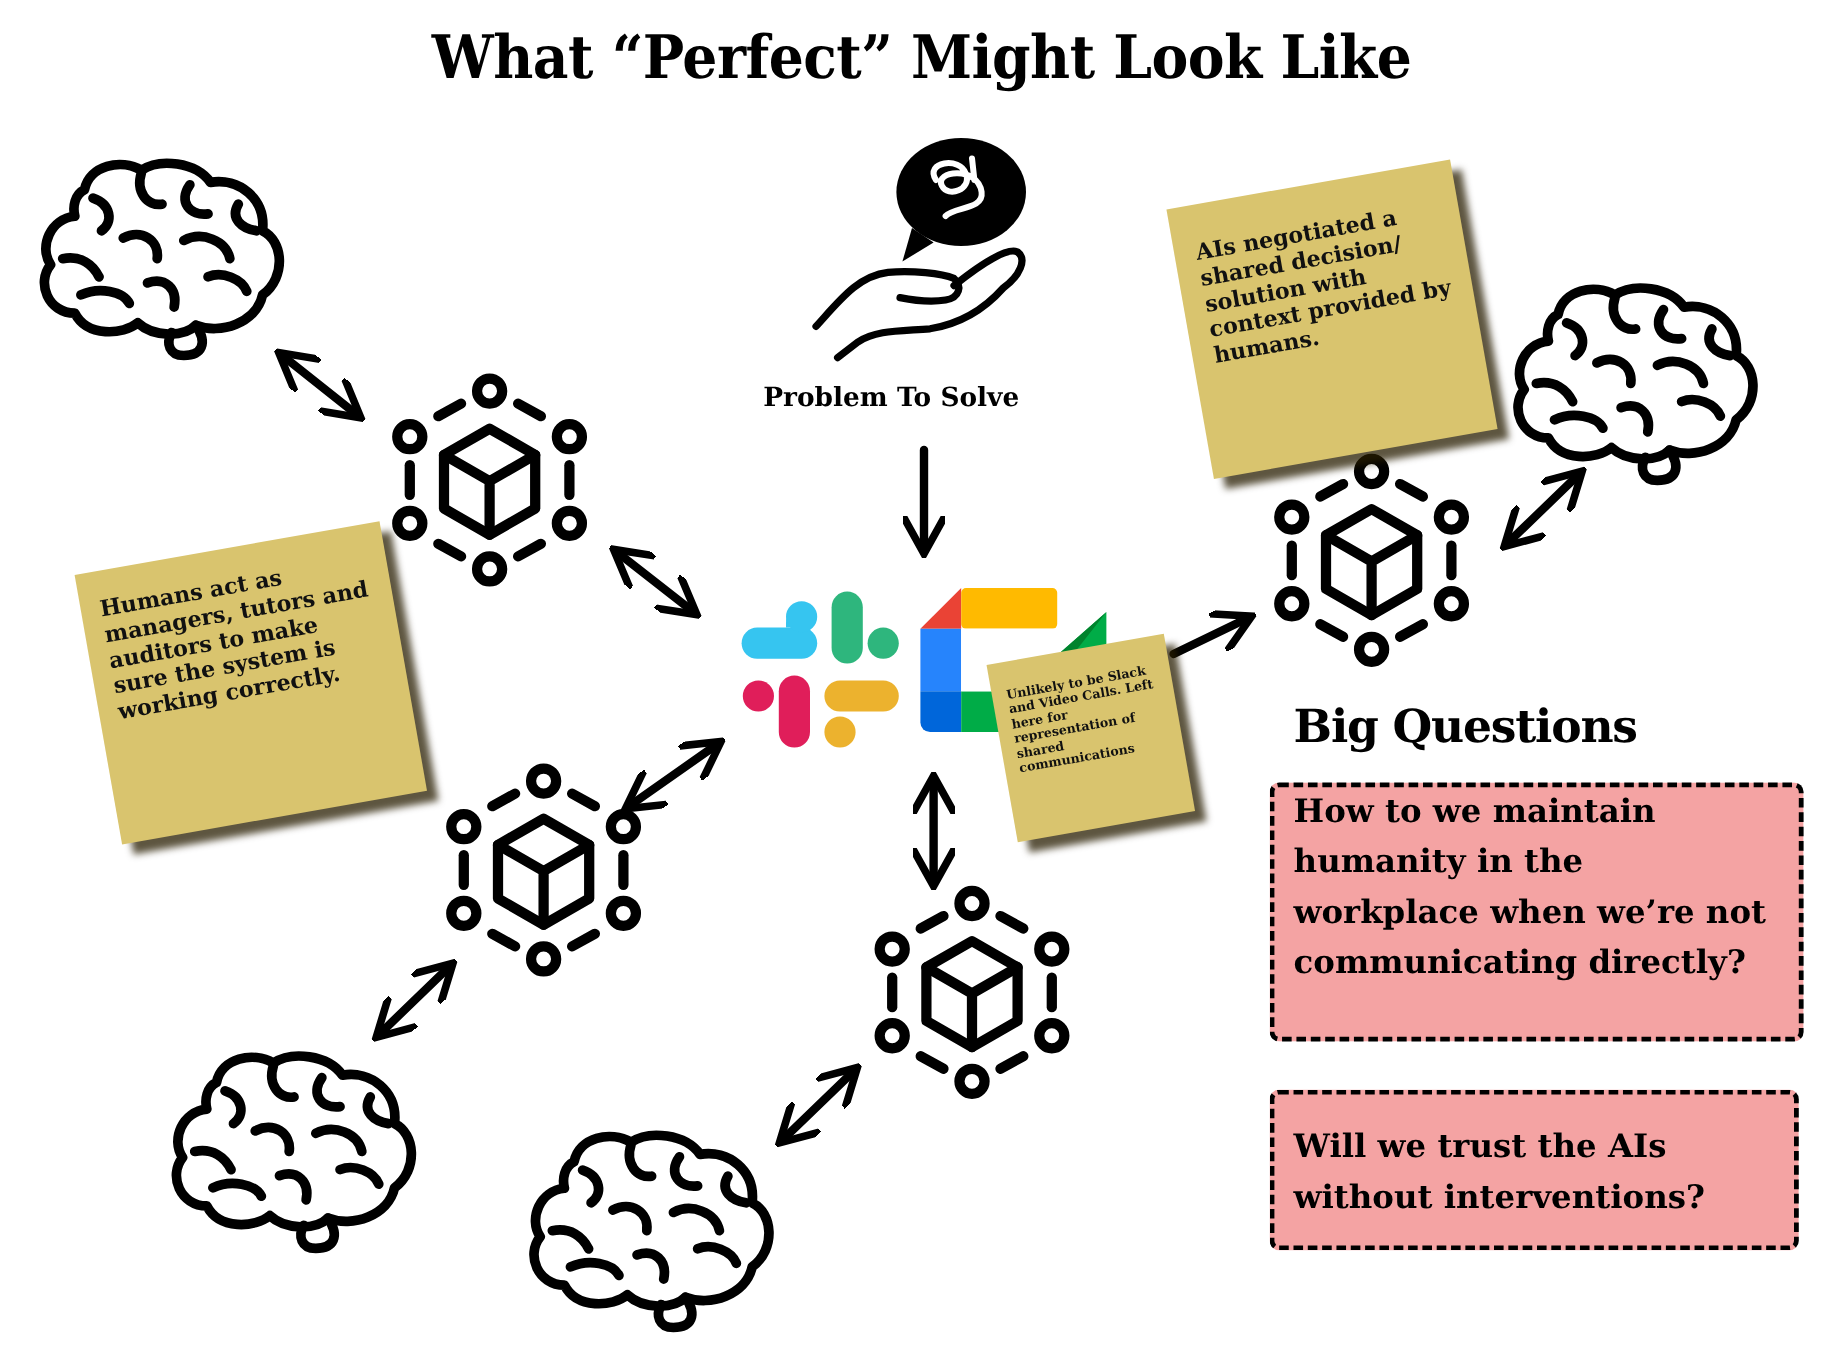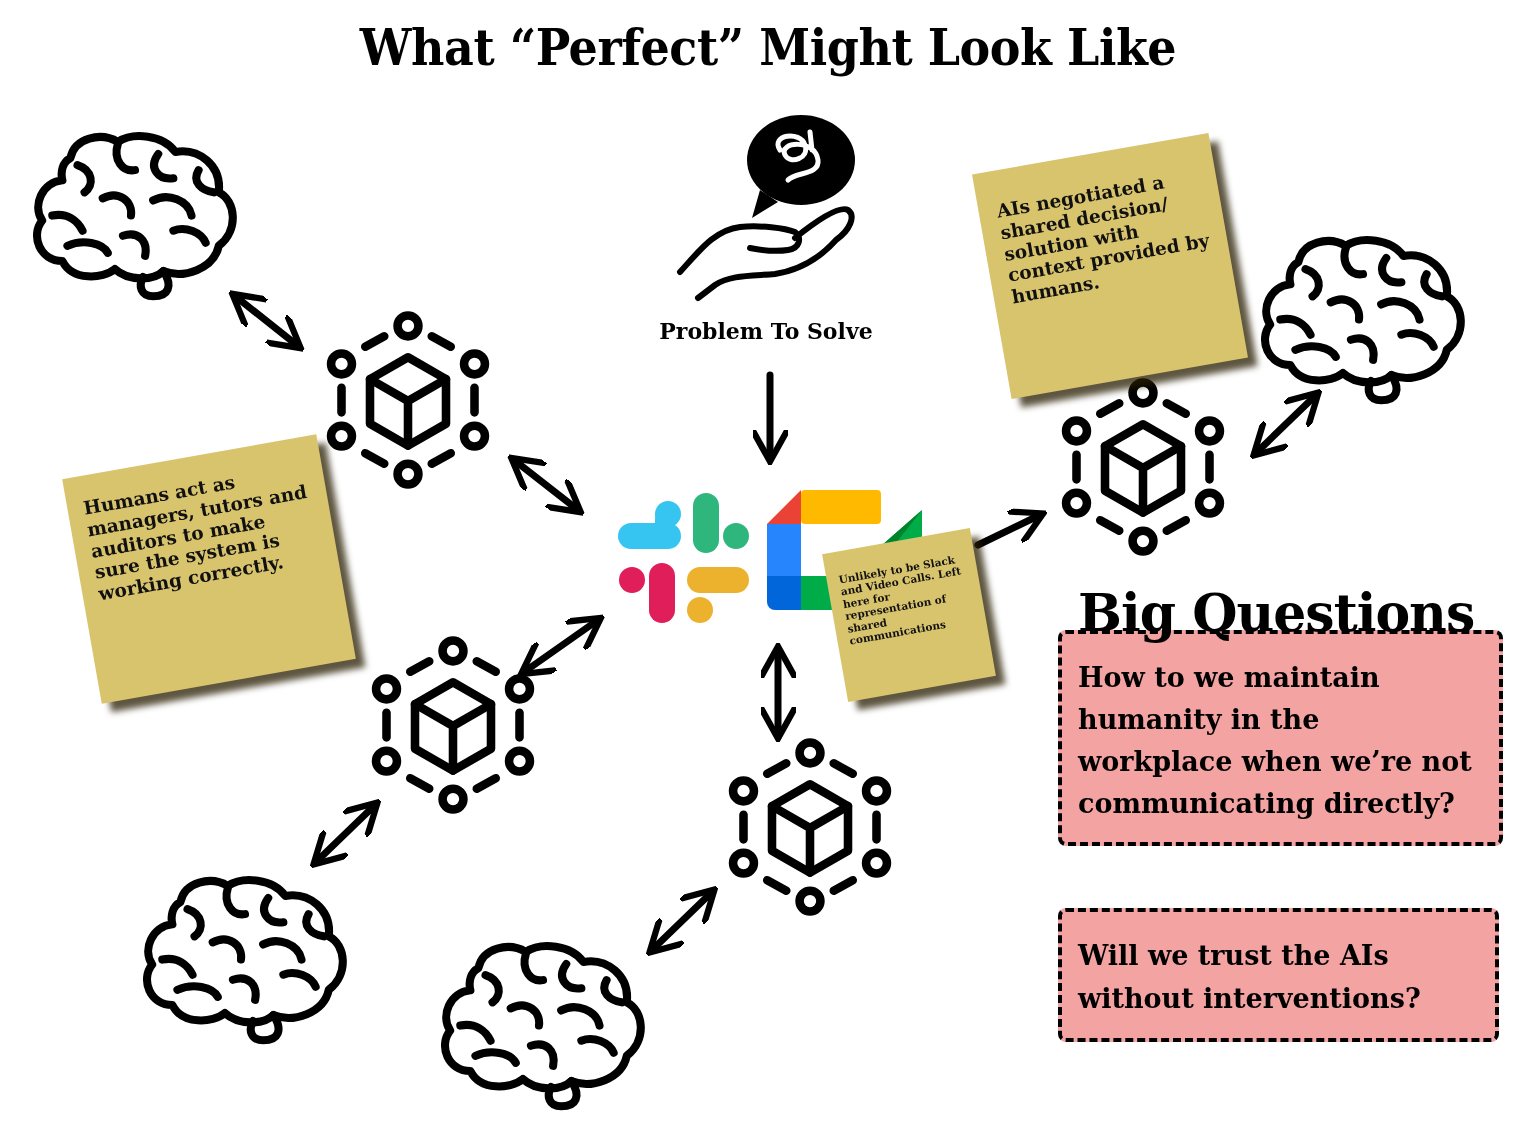--- a/index.html
+++ b/index.html
@@ -2,25 +2,25 @@
 <html><head>
 <meta charset="utf-8">
 <style>
   html, body { margin: 0; padding: 0; background: #ffffff; }
   body { width: 1536px; height: 1140px; position: relative; overflow: hidden;
          font-family: "DejaVu Serif", "Liberation Serif", serif; color: #000; }
   .abs { position: absolute; }
   .title { left: 0; top: 18px; width: 1536px; text-align: center;
            font-size: 50px; font-weight: bold; letter-spacing: -0.5px;
            font-family: "DejaVu Serif", serif; transform: scaleX(0.92); }
-  .problem-label { font-size: 22px; font-weight: bold; text-align: center; width: 260px; }
+  .problem-label { font-size: 22px; font-weight: bold; width: 260px; }
   .sticky { background: #d9c46e; box-shadow: 8px 10px 6px rgba(40,30,0,0.75);
             font-weight: bold; color: #111; line-height: 1.18; box-sizing: border-box; }
   .sticky .txt { font-family: "DejaVu Serif", serif; }
-  .bq-title { font-size: 52px; font-weight: bold; font-family: "DejaVu Serif", serif;
+  .bq-title { font-size: 38px; font-weight: bold; font-family: "DejaVu Serif", serif;
               letter-spacing: -1px; z-index: 3; text-align: center; }
   .bq-box { background: #f4a3a3; border: 4px dashed #000; border-radius: 8px;
             box-sizing: border-box; padding: 18px 16px; font-weight: bold;
             font-size: 27px; line-height: 1.55; font-family: "DejaVu Serif", serif; }
   svg { overflow: visible; }
 </style>
 </head>
 <body>
 
 <svg width="0" height="0" style="position:absolute">
@@ -150,18 +150,18 @@
 
 <div class="abs sticky" style="left:990px;top:152px;width:240px;height:228px;transform:rotate(-10deg);padding:30px 18px;font-size:18.5px;">
   <div class="txt">AIs negotiated a shared decision/ solution with context provided by humans.</div>
 </div>
 
 <div class="abs sticky" style="left:834px;top:540px;width:150px;height:150px;transform:rotate(-10deg);padding:22px 12px;font-size:10.5px;">
   <div class="txt">Unlikely to be Slack and Video Calls. Left here for representation of shared communications</div>
 </div>
 
 <div class="abs bq-title" style="left:1078px;top:582px;">Big Questions</div>
-<div class="abs bq-box" style="left:1058px;top:630px;width:445px;height:216px;padding-top:23px;">
+<div class="abs bq-box" style="left:1058px;top:652px;width:445px;height:216px;padding-top:0;">
   <div>How to we maintain humanity in the workplace when we’re not communicating directly?</div>
 </div>
 <div class="abs bq-box" style="left:1058px;top:908px;width:441px;height:134px;padding-top:22px;line-height:1.6;">
   <div>Will we trust the AIs without interventions?</div>
 </div>
 
 </body></html>

